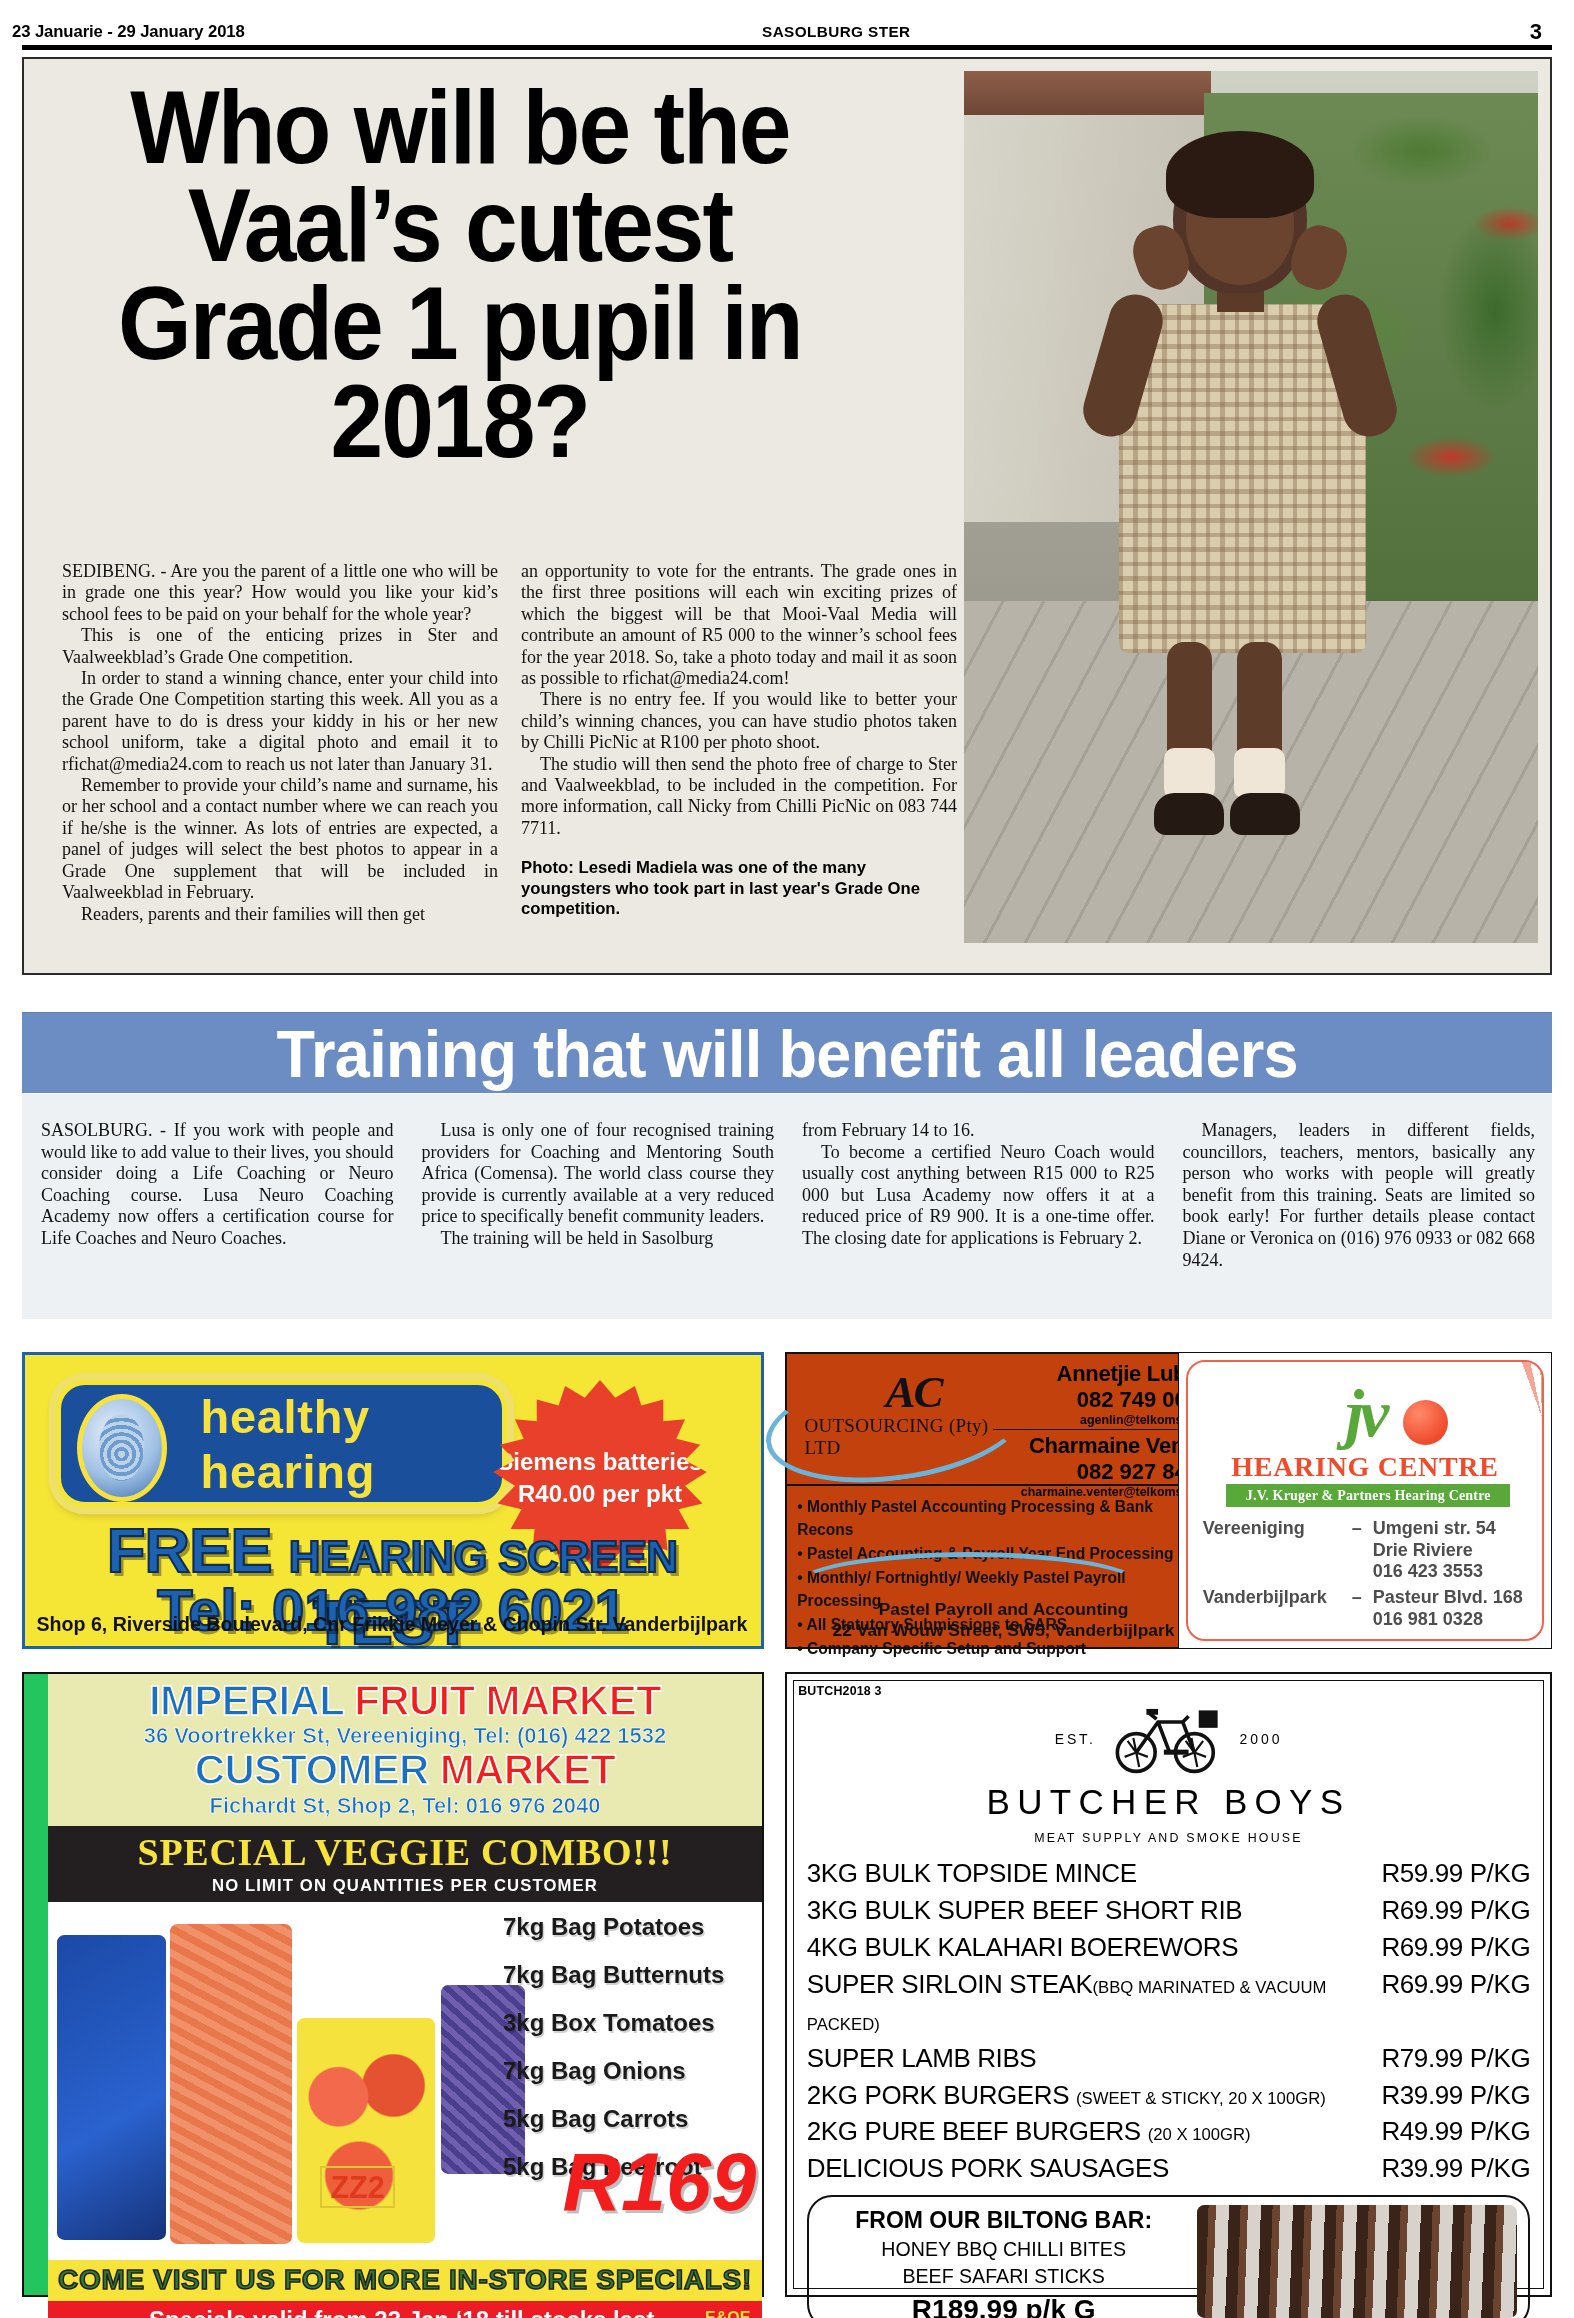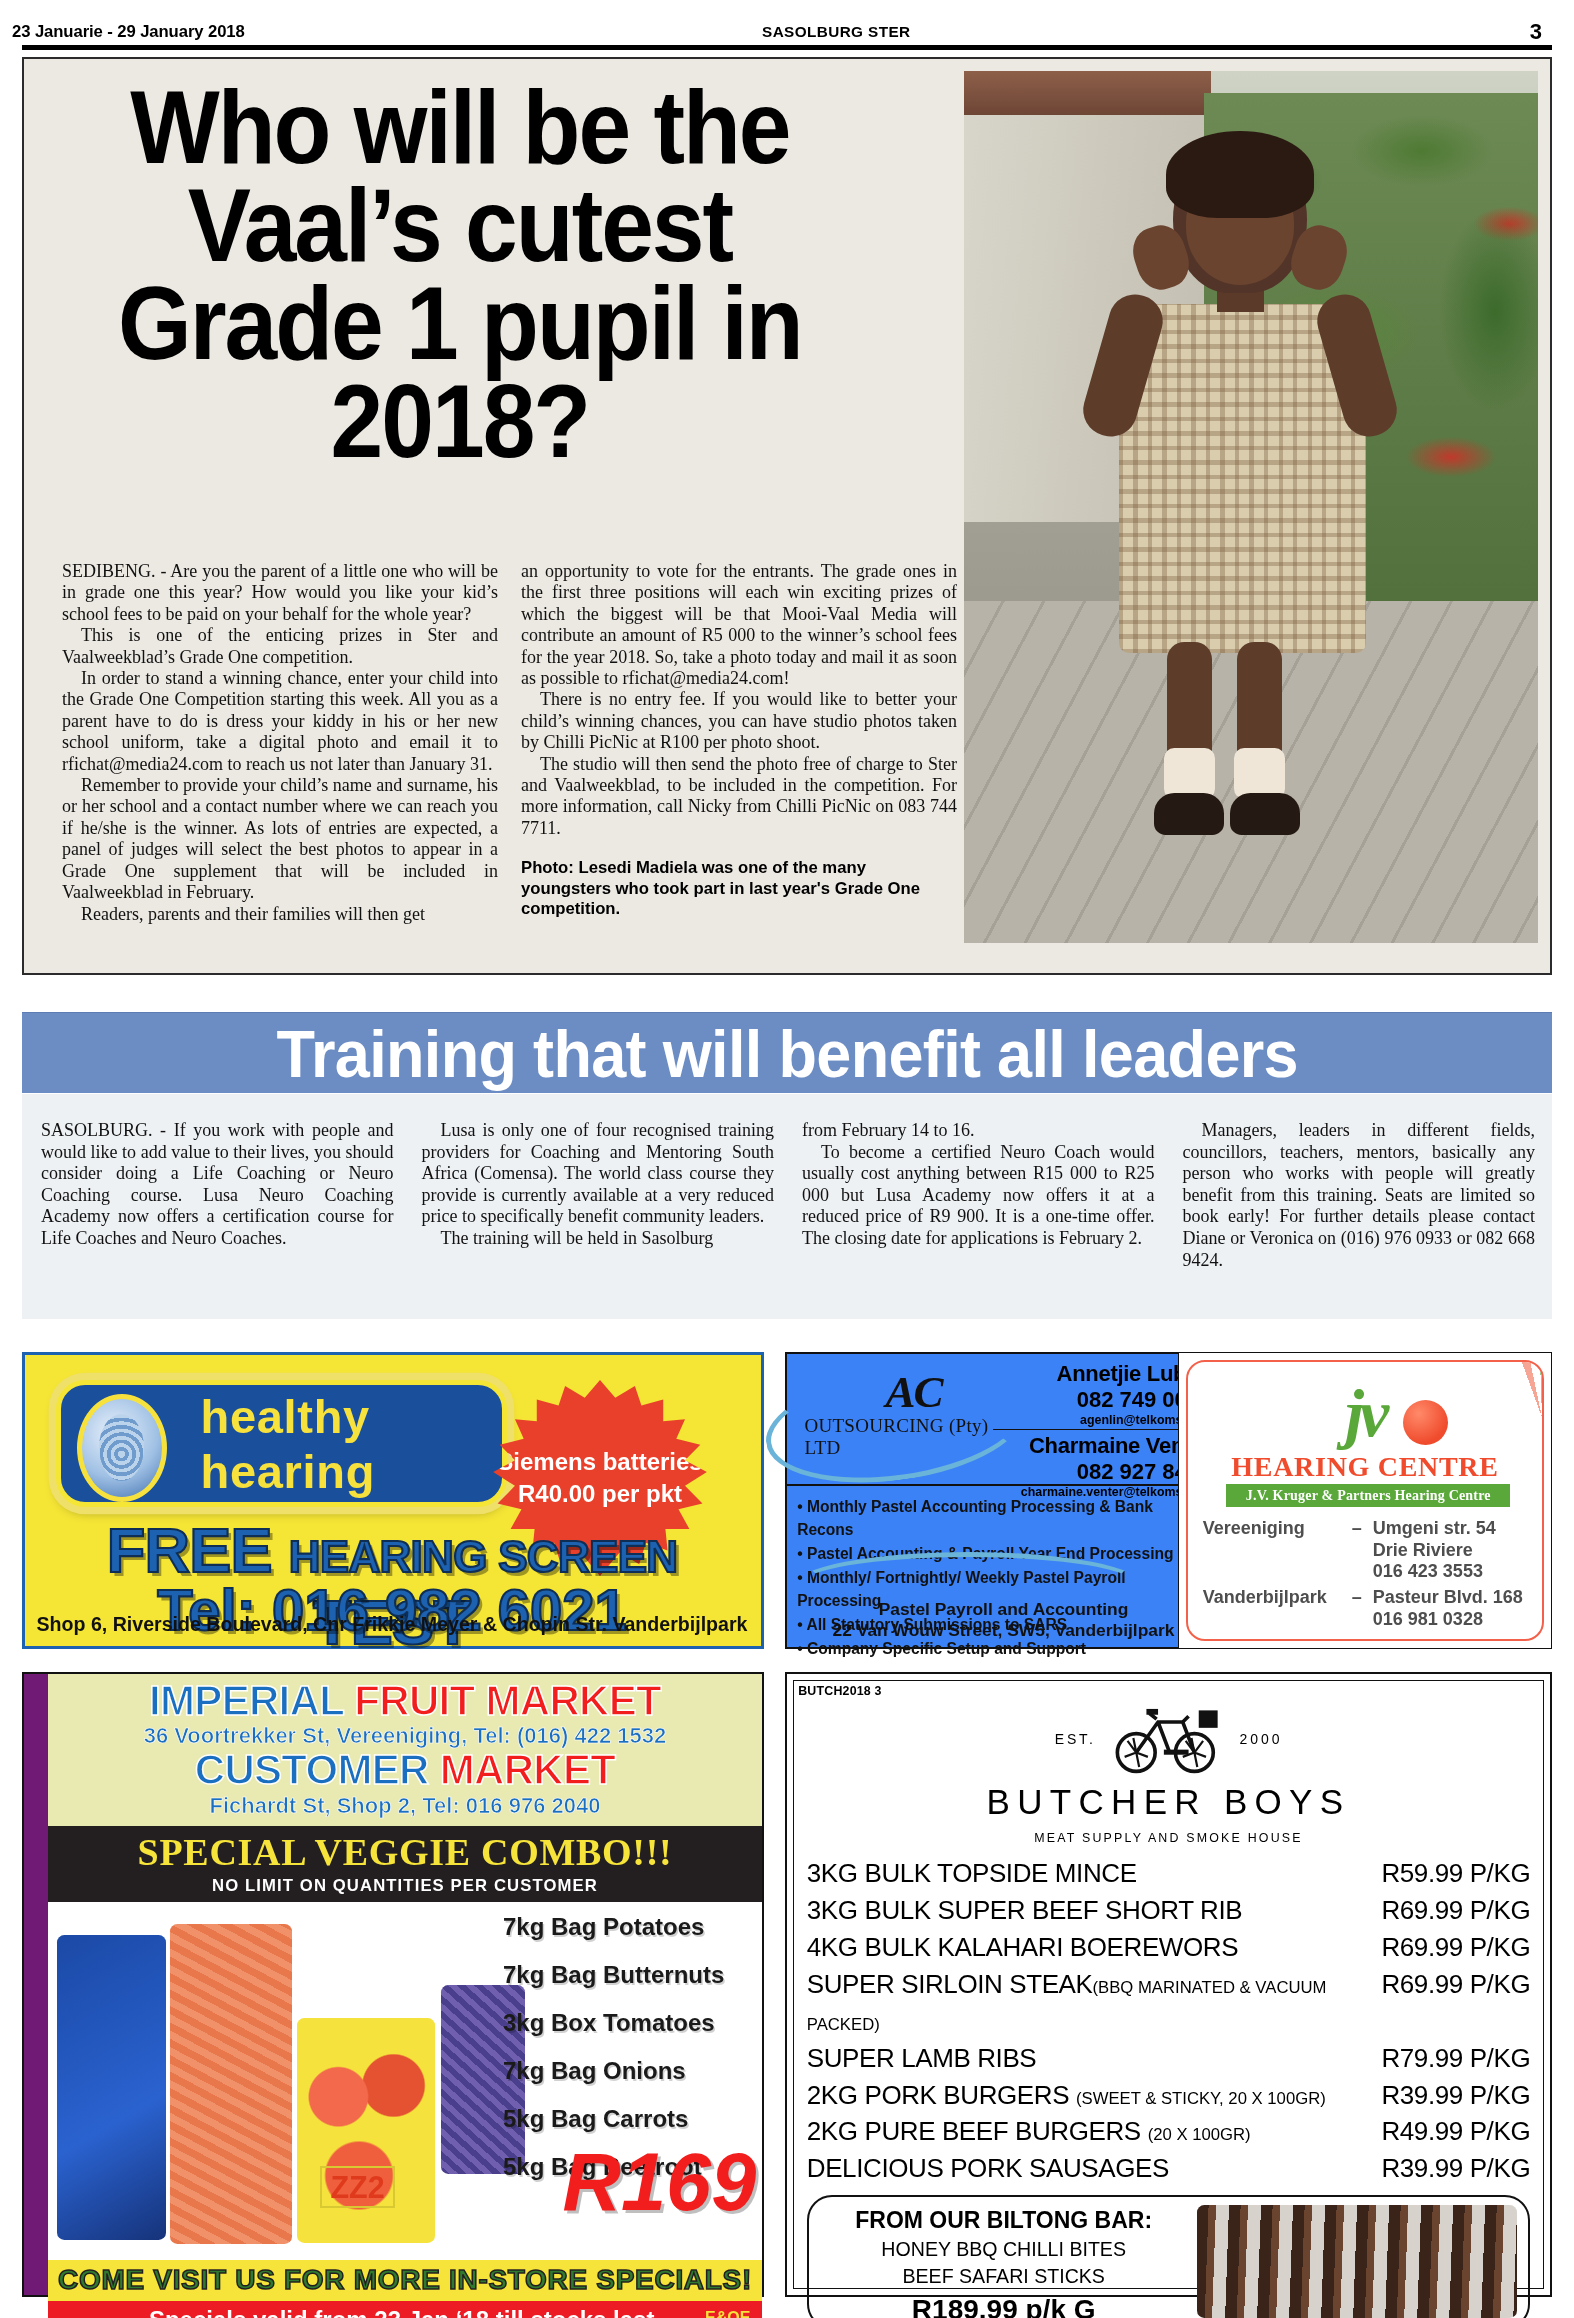--- a/index.html
+++ b/index.html
@@ -191,21 +191,21 @@
     -webkit-text-stroke: 2.2px #0f2e55;
     text-shadow: 3.6px 3.6px 0 rgba(0,0,0,.35);
   }
   .hh-addr {
     position:absolute; left:0; bottom:10.2px; width:734px; text-align:center;
     font-size:19.6px; font-weight:bold; color:#111;
   }
 
   .ad-ac {
     position: absolute; left: 785px; top: 1352px; width: 437px; height: 297px;
-    background:#3b82f6; border:2.2px solid #111;
+    background:#c2410c; border:2.2px solid #111;
   }
   .ac-top { position:relative; height:132px; border-bottom:2.9px solid #111; }
   .ac-swoosh {
     position:absolute; left:-22px; top:17.4px; width:262px; height:109px;
     border:5.1px solid #6ab3d9; border-radius:50%;
     border-right-color:transparent; border-top-color:transparent;
     transform: rotate(-8deg);
   }
   .ac-logo {
     position:absolute; left:17.4px; top:11.6px; width:218px;
@@ -273,21 +273,21 @@
   .jv-row { display:flex; align-items:flex-start; margin-bottom:4.4px; }
   .jv-city { width:138px; font-size:18px; font-weight:bold; color:#4e4e4e;
     text-shadow: -0.7px -0.7px 0 #fff, 0.7px -0.7px 0 #fff, -0.7px 0.7px 0 #fff, 0.7px 0.7px 0 #fff; }
   .jv-dash { width:32px; text-align:center; font-size:18px; font-weight:bold; color:#4e4e4e; }
   .jv-addr div { font-size:18px; font-weight:bold; color:#4e4e4e; line-height:1.2;
     text-shadow: -0.7px -0.7px 0 #fff, 0.7px -0.7px 0 #fff, -0.7px 0.7px 0 #fff, 0.7px 0.7px 0 #fff; }
 
   
   .ad-imperial {
     position: absolute; left: 22px; top: 1672px; width: 742px; height: 625px;
-    background:#701a75; border:2.9px solid #111;padding-left:24px;
+    background:#22c55e; border:2.9px solid #111;padding-left:24px;
   }
   .imp-head { background:#e9eab2; padding:5.8px 0 7.3px 0; text-align:center; }
   .imp-l1 { font-size:42px; font-weight:bold; letter-spacing:-0.7px;
     font-family:"Liberation Sans Narrow","Liberation Sans",sans-serif; line-height:1; }
   .imp-l1 .b { color:#1b6fc0; -webkit-text-stroke:1.5px #fff; }
   .imp-l1 .r { color:#f21d1d; -webkit-text-stroke:1.5px #fff; }
   .imp-l2 { font-size:22px; font-weight:bold; color:#1b6fc0; -webkit-text-stroke:0.7px #fff; margin-top:1.5px; }
   .imp-band-dark {
     background:#231f20; color:#f7e43a; text-align:center; padding:4.4px 0 1.5px 0;
     font-size:38px; font-weight:bold; font-family:"Liberation Serif", serif; letter-spacing:0.7px;

